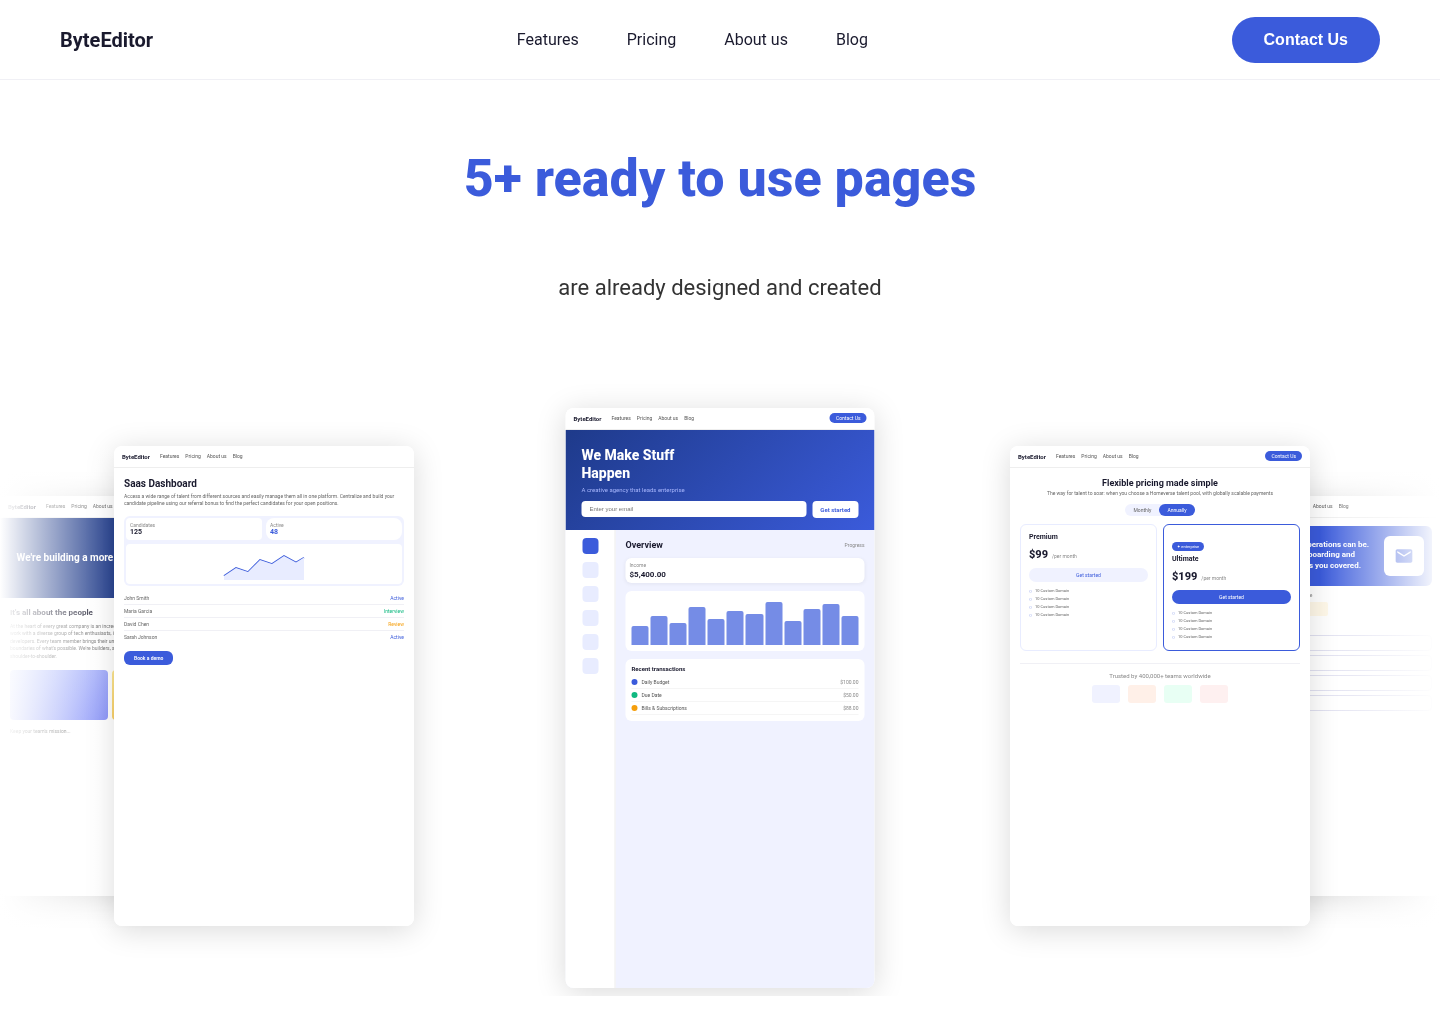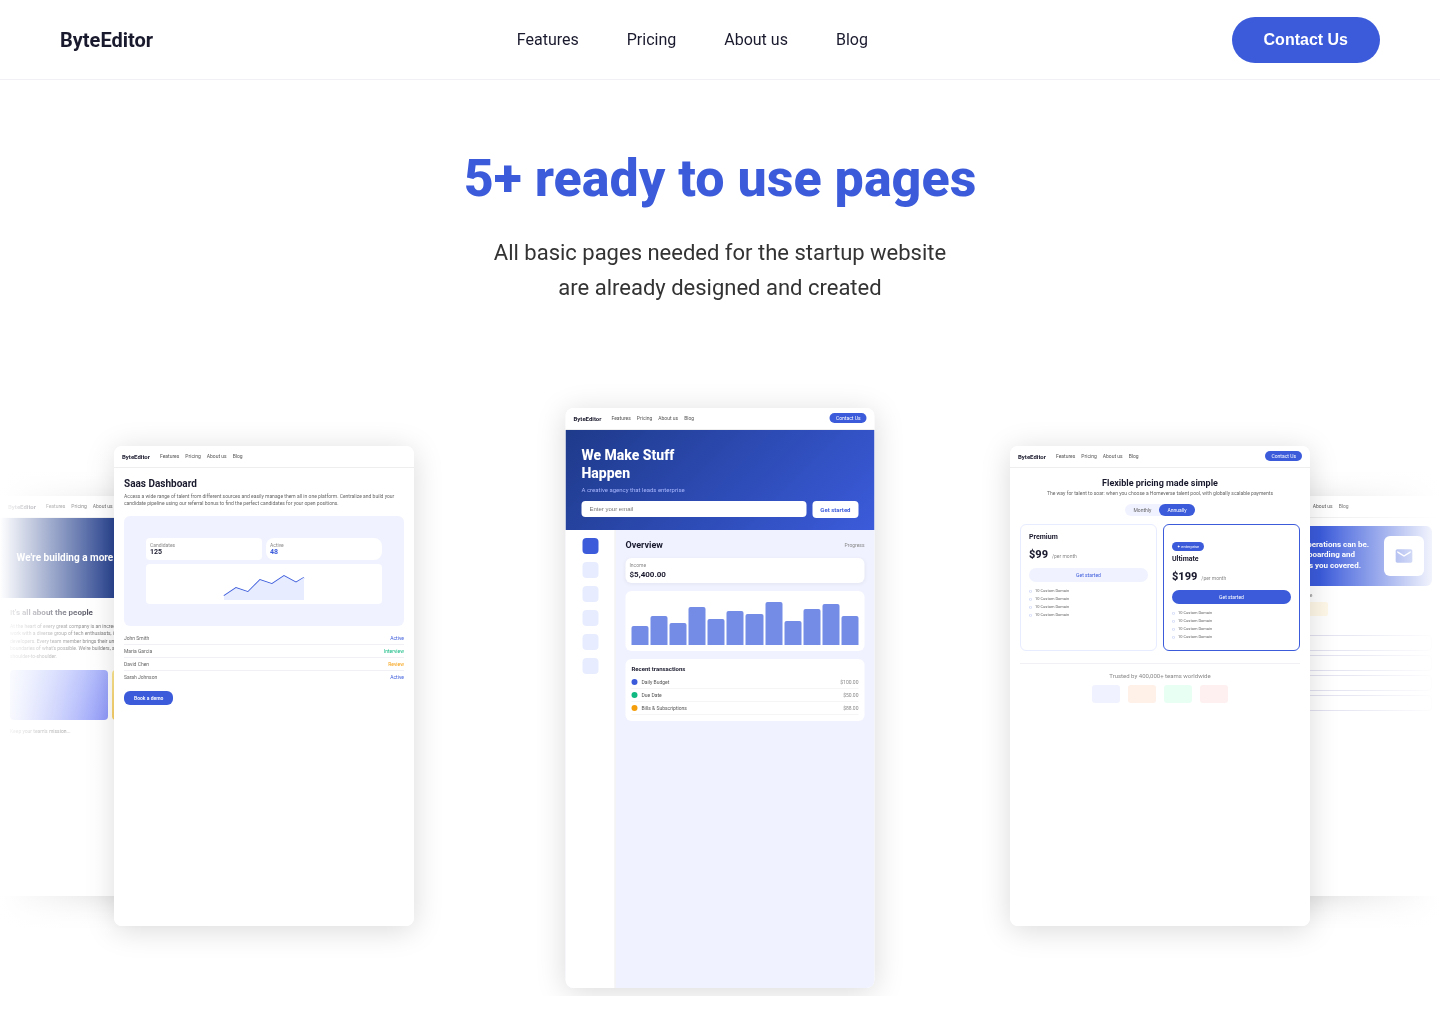--- a/index.html
+++ b/index.html
@@ -485,21 +485,21 @@
     <li><a href="#">Pricing</a></li>
     <li><a href="#">About us</a></li>
     <li><a href="#">Blog</a></li>
   </ul>
   <button class="nav-cta">Contact Us</button>
 </nav>
 
 <section class="hero">
   <h1 class="hero-title">5+  ready to use pages</h1>
   <p class="hero-subtitle">
-    <span>All basic pages needed for the startup website</span><br>
+    <br>
     <span>are already designed and created</span>
   </p>
 </section>
 
 <div class="pages-showcase">
 
   <div class="mini-page card-left-2">
     <div class="mini-nav">
       <span class="mini-nav-logo">ByteEditor</span>
       <div class="mini-nav-links">
@@ -535,21 +535,21 @@
         <span>Features</span>
         <span>Pricing</span>
         <span>About us</span>
         <span>Blog</span>
       </div>
     </div>
     <div style="height: calc(100% - 22px); background:#fff; padding:10px; overflow:hidden;">
       <div style="font-size:10px; font-weight:700; color:#1a1a2e; margin-bottom:4px;">Saas Dashboard</div>
       <div style="font-size:5px; color:#666; margin-bottom:8px; line-height:1.5;">Access a wide range of talent from different sources and easily manage them all in one platform. Centralize and build your candidate pipeline using our referral bonus to find the perfect candidates for your open positions.</div>
       
-      <div style="background:#f0f2ff; border-radius:6px; padding:22px; margin-bottom:6px;">
+      <div style="background:#f0f2ff; border-radius:6px; padding:2px; margin-bottom:6px;">
         <div style="display:flex; gap:4px; margin-bottom:4px;">
           <div style="flex:1; background:#fff; border-radius:4px; padding:4px; font-size:5px; color:#888;">Candidates <span style="font-size:7px; color:#1a1a2e; font-weight:700; display:block;">125</span></div>
           <div style="flex:1; background:#fff; border-radius:8px; padding:4px; font-size:5px; color:#888;">Active <span style="font-size:7px; color:#3b5bdb; font-weight:700; display:block;">48</span></div>
         </div>
         <div style="background:#fff; border-radius:4px; height:40px; padding:4px;">
           <svg viewBox="0 0 100 40" style="width:100%;height:100%;">
             <polyline points="0,35 15,25 30,30 45,15 60,20 75,10 90,18 100,12" fill="none" stroke="#3b5bdb" stroke-width="2"></polyline>
             <polyline points="0,35 15,25 30,30 45,15 60,20 75,10 90,18 100,12 100,40 0,40" fill="#e8ecff" stroke="none"></polyline>
           </svg>
         </div>

